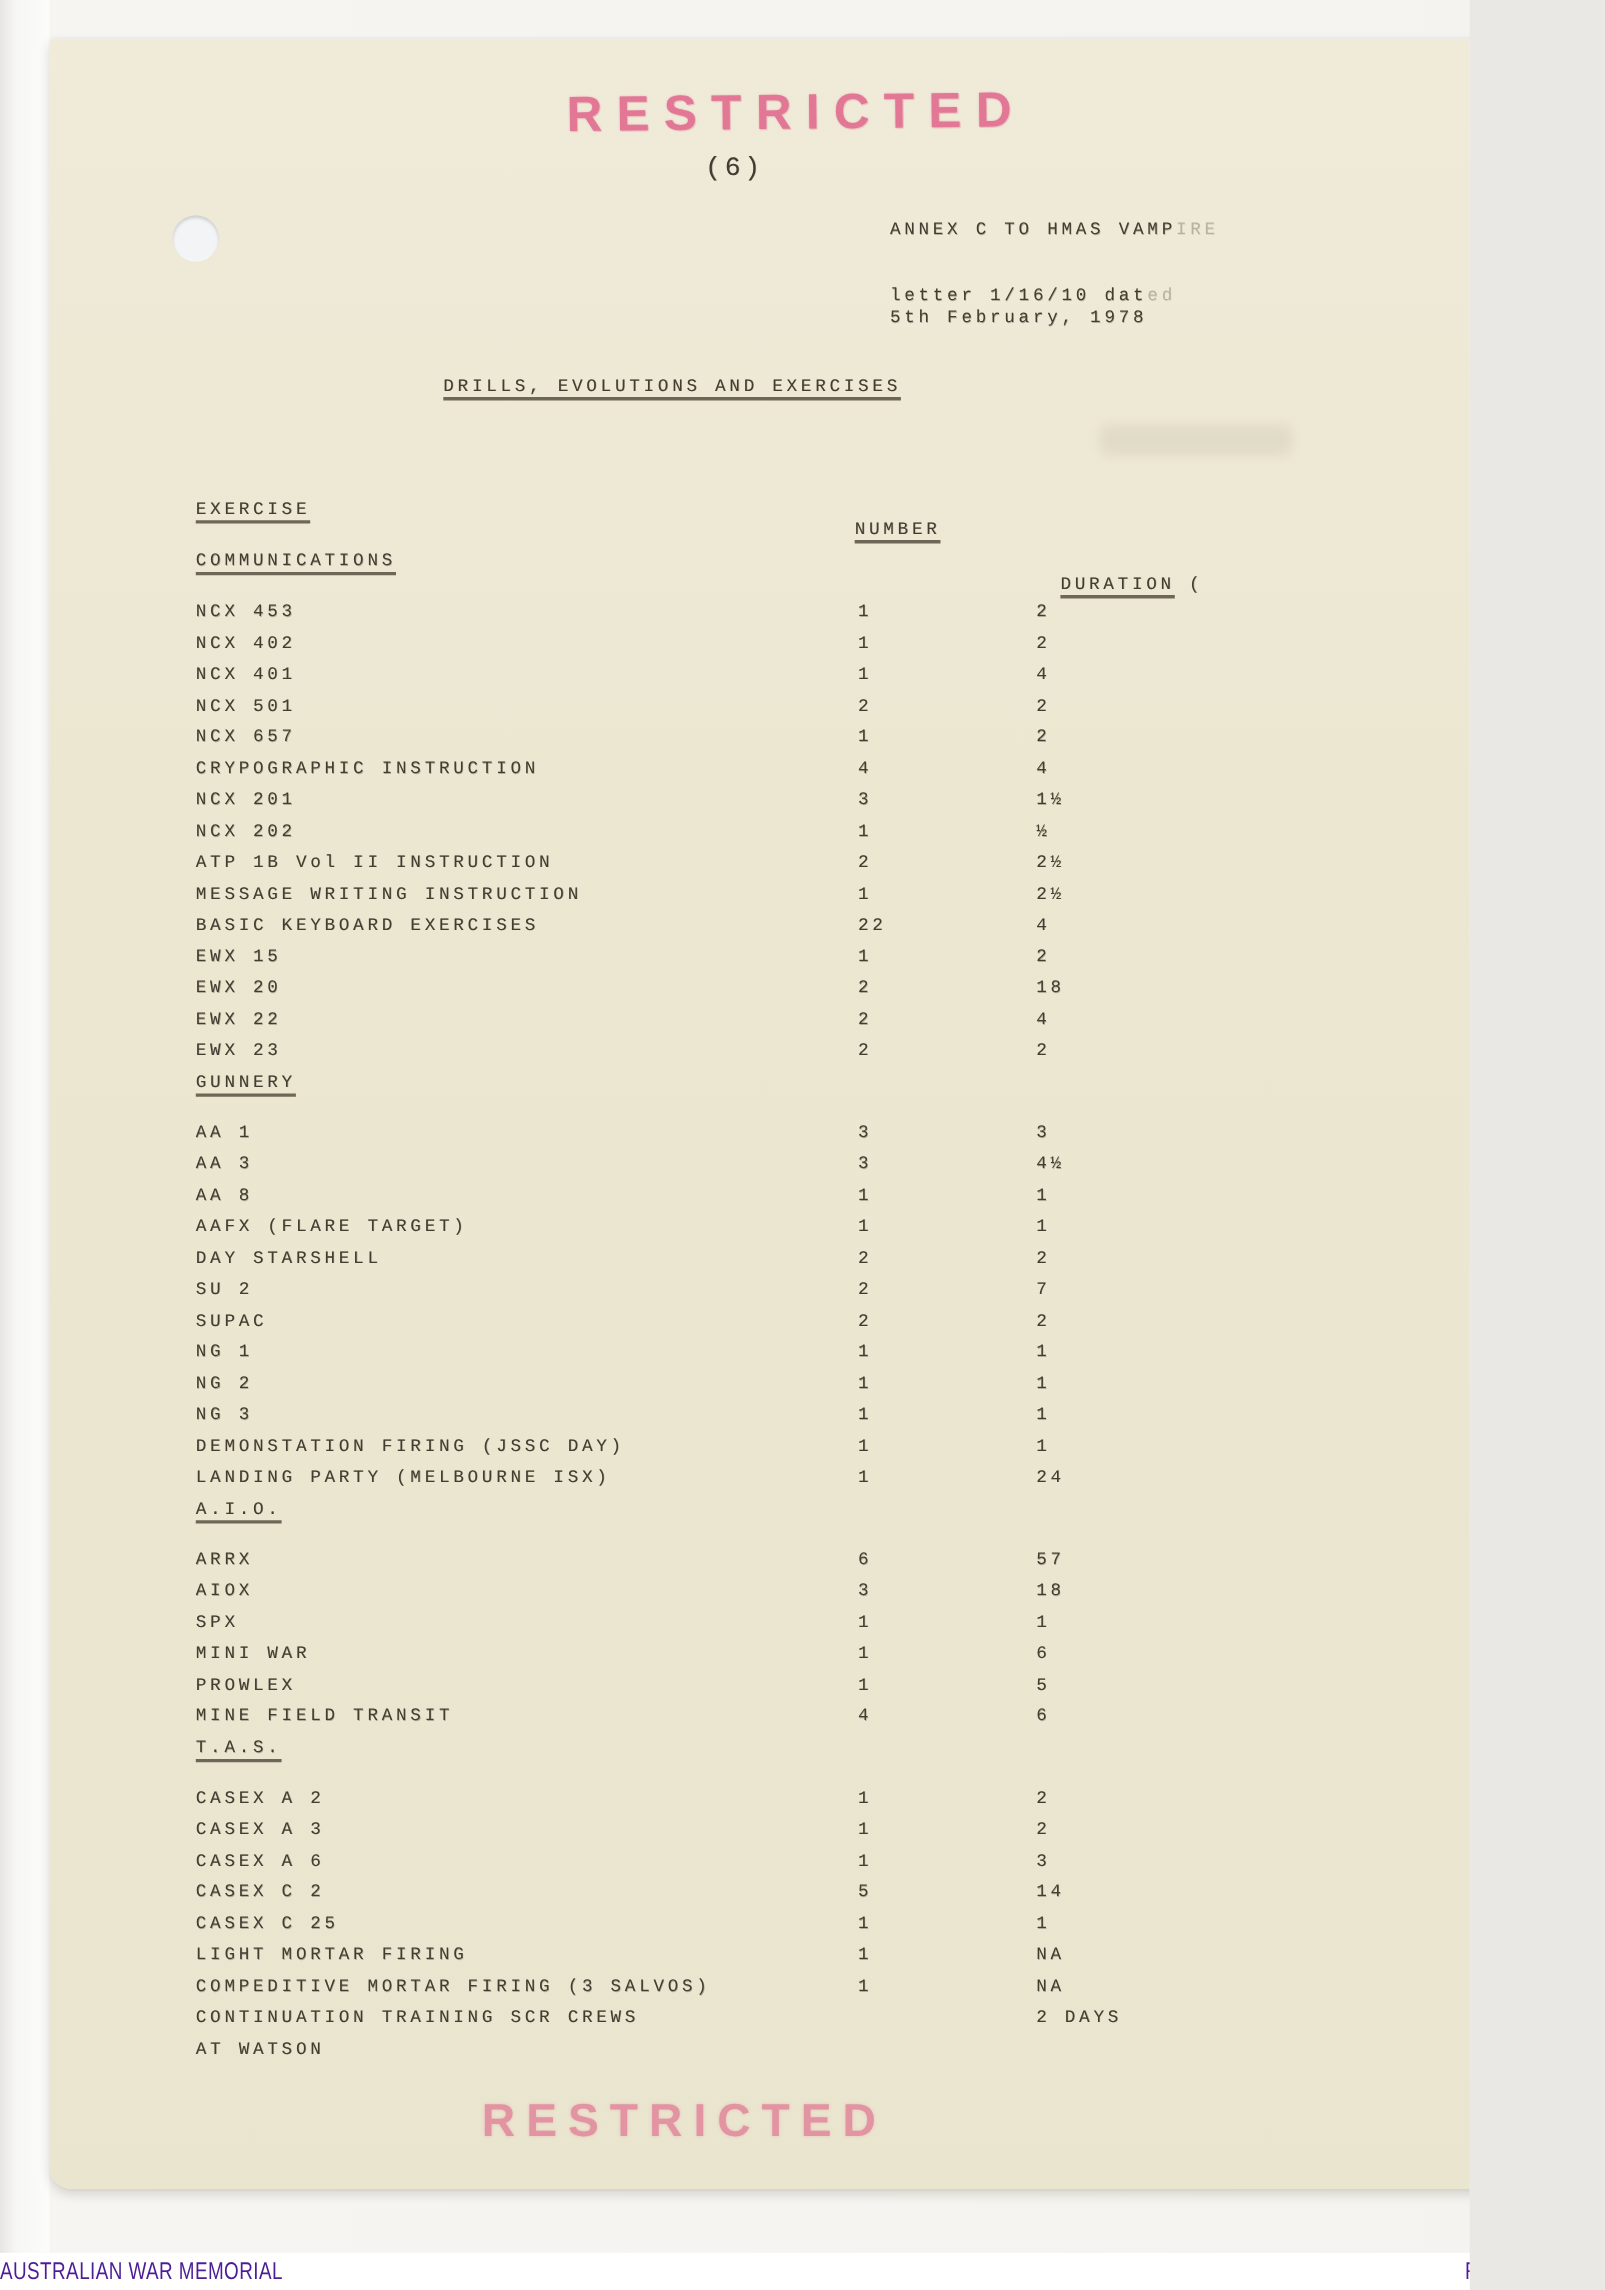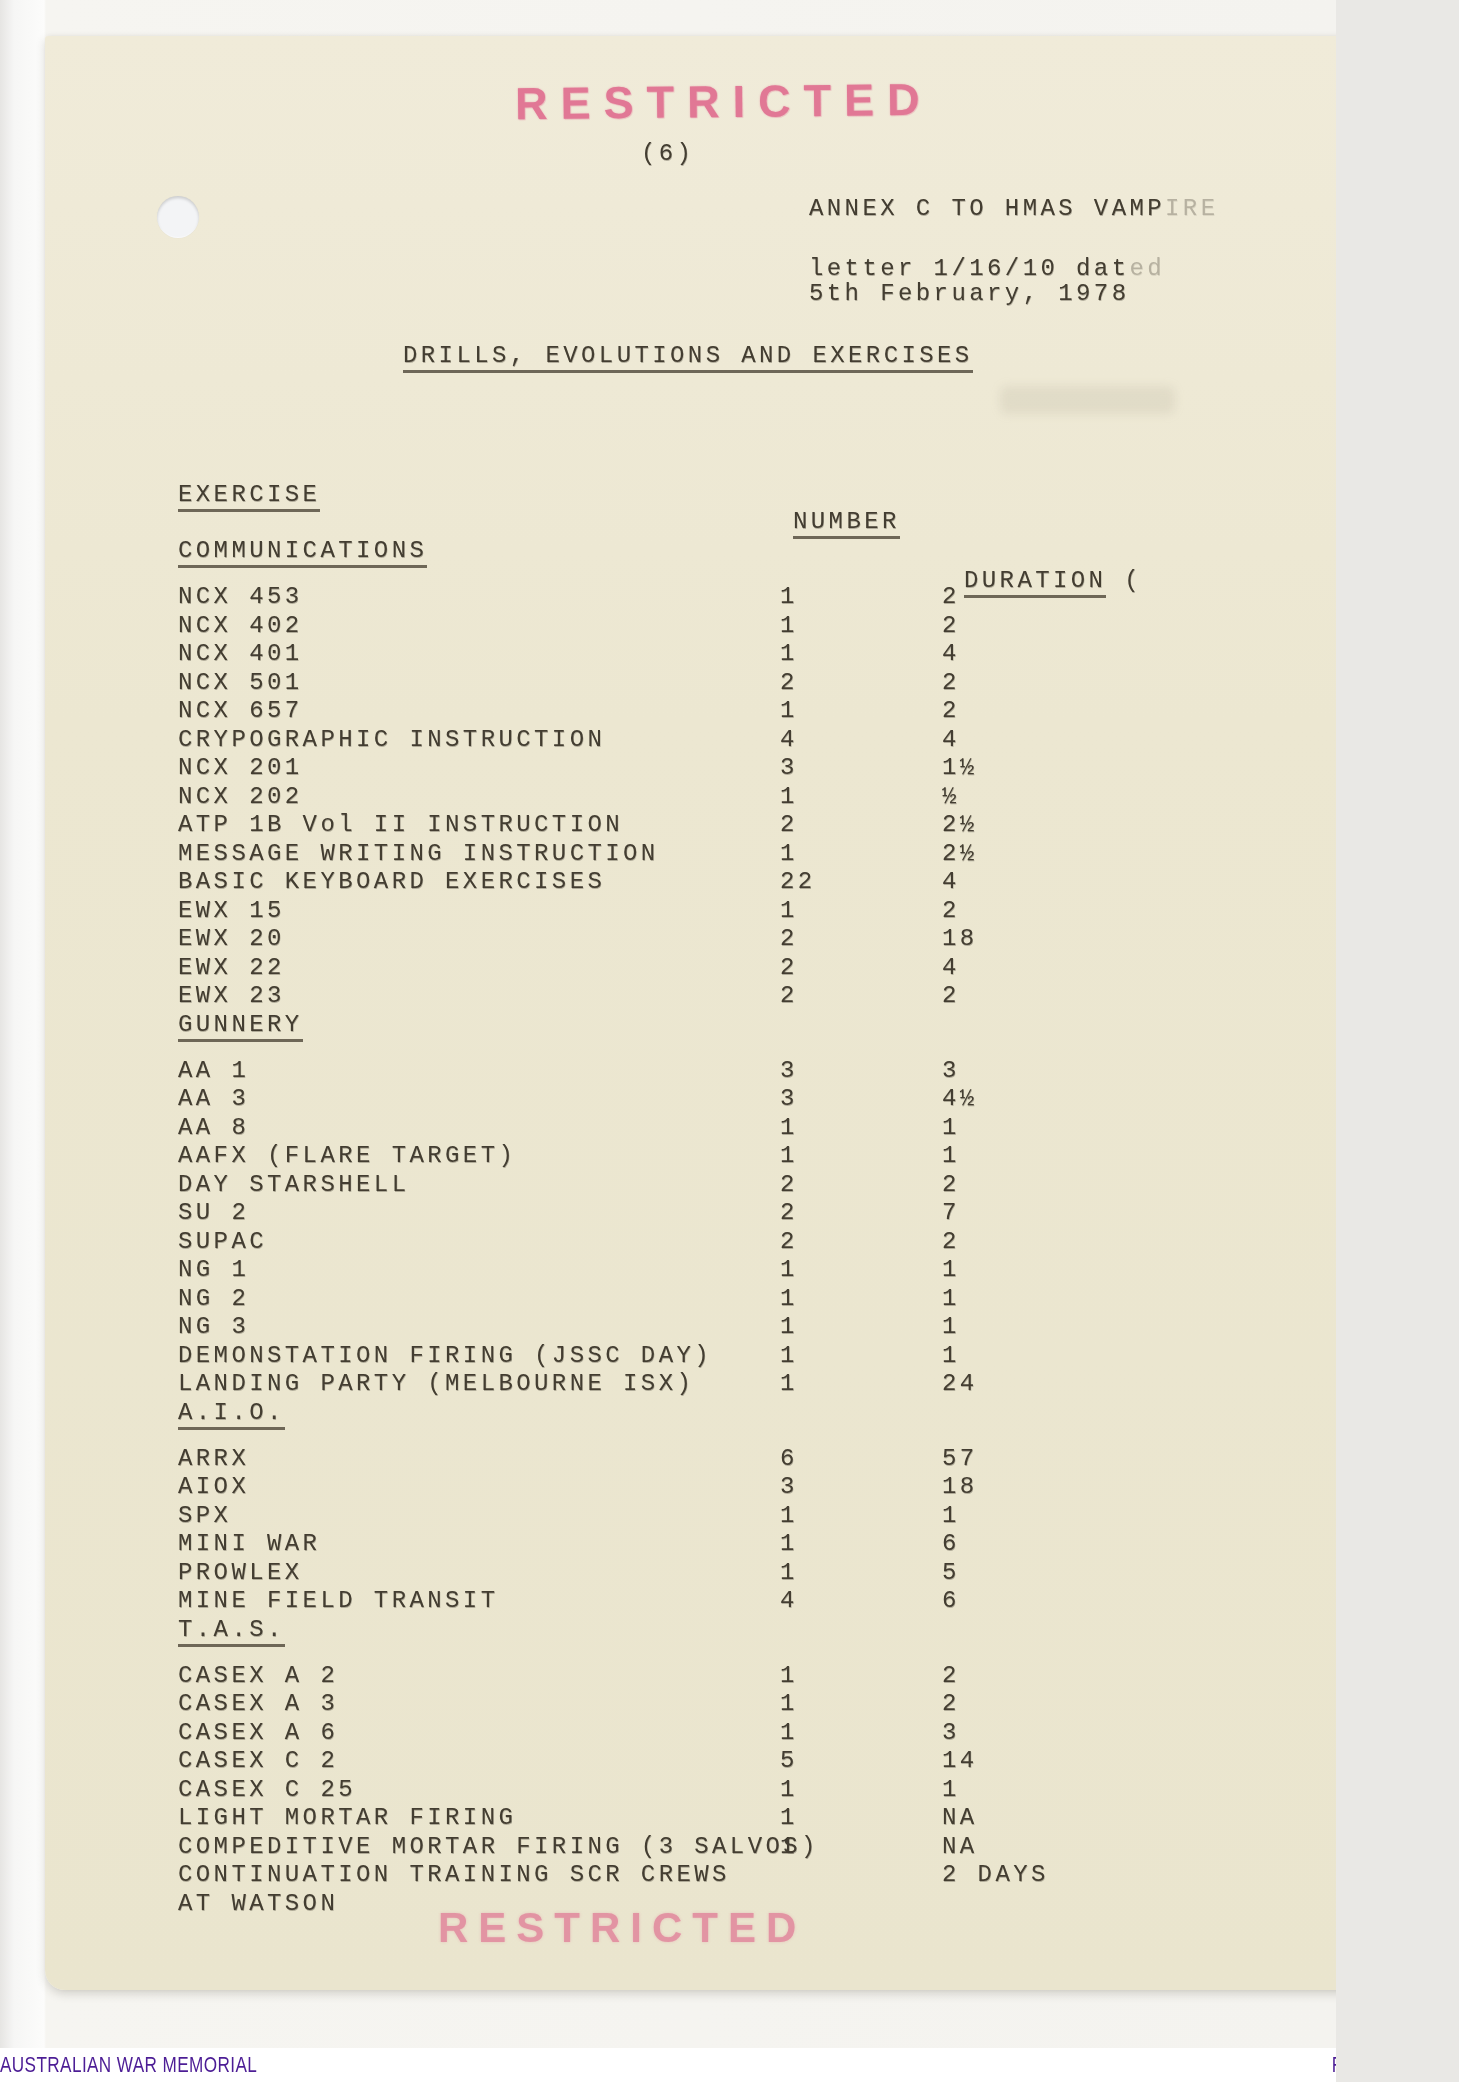--- a/index.html
+++ b/index.html
@@ -13,21 +13,21 @@
   
   .paper{
     position:absolute; left:45px; top:36px; width:1402px; height:1954px;
     background:linear-gradient(180deg,#f0ebd9 0%,#ece7d1 35%,#eae5ce 100%);
     border-radius:3px 3px 10px 20px;
     box-shadow:0 4px 10px rgba(60,55,40,.18), 2px 0 4px rgba(60,55,40,.06);
   }
 
   .typewriter{
     font-family:"Liberation Mono","DejaVu Sans Mono",monospace;
-    font-size:24px; letter-spacing:3.4px; color:#433d31;
+    font-size:16px; letter-spacing:3.4px; color:#433d31;
     text-shadow:.5px .5px 0 rgba(67,61,49,.35);
     white-space:pre;
   }
 
   .underlined{
     display:inline-block; padding-bottom:1px;
     border-bottom:3px solid rgba(74,66,52,.78);
   }
 
   
@@ -56,21 +56,21 @@
   .hole-punch{
     position:absolute; left:112px; top:160px; width:42px; height:42px; border-radius:50%;
     background:#f3f4f6;
     box-shadow:inset 0 2px 3px rgba(0,0,0,.16), inset 0 -1px 1px rgba(255,255,255,.6), 0 0 1px rgba(0,0,0,.08);
   }
 
   
   .exercise-table{ position:absolute; left:133px; top:364px; width:1180px; }
   .col-head-row{ position:relative; height:29px;text-align:right; }
   .col-head-row .c-ex{ position:absolute; left:0; }
-  .col-head-row .c-num{ position:absolute; left:599px;margin-left:16px; }
+  .col-head-row .c-num{ position:absolute; left:599px; }
   .col-head-row .c-dur{ position:absolute; left:786px;margin-top:32px; }
   .section-title{ height:29px; }
   .rows{ margin-top:17px; }
   .row{ position:relative; height:28.5px; }
   .row .name{ position:absolute; left:0; }
   .row .num{ position:absolute; left:602px; }
   .row .dur{ position:absolute; left:764px; }
 
   
   .footer-bar{

